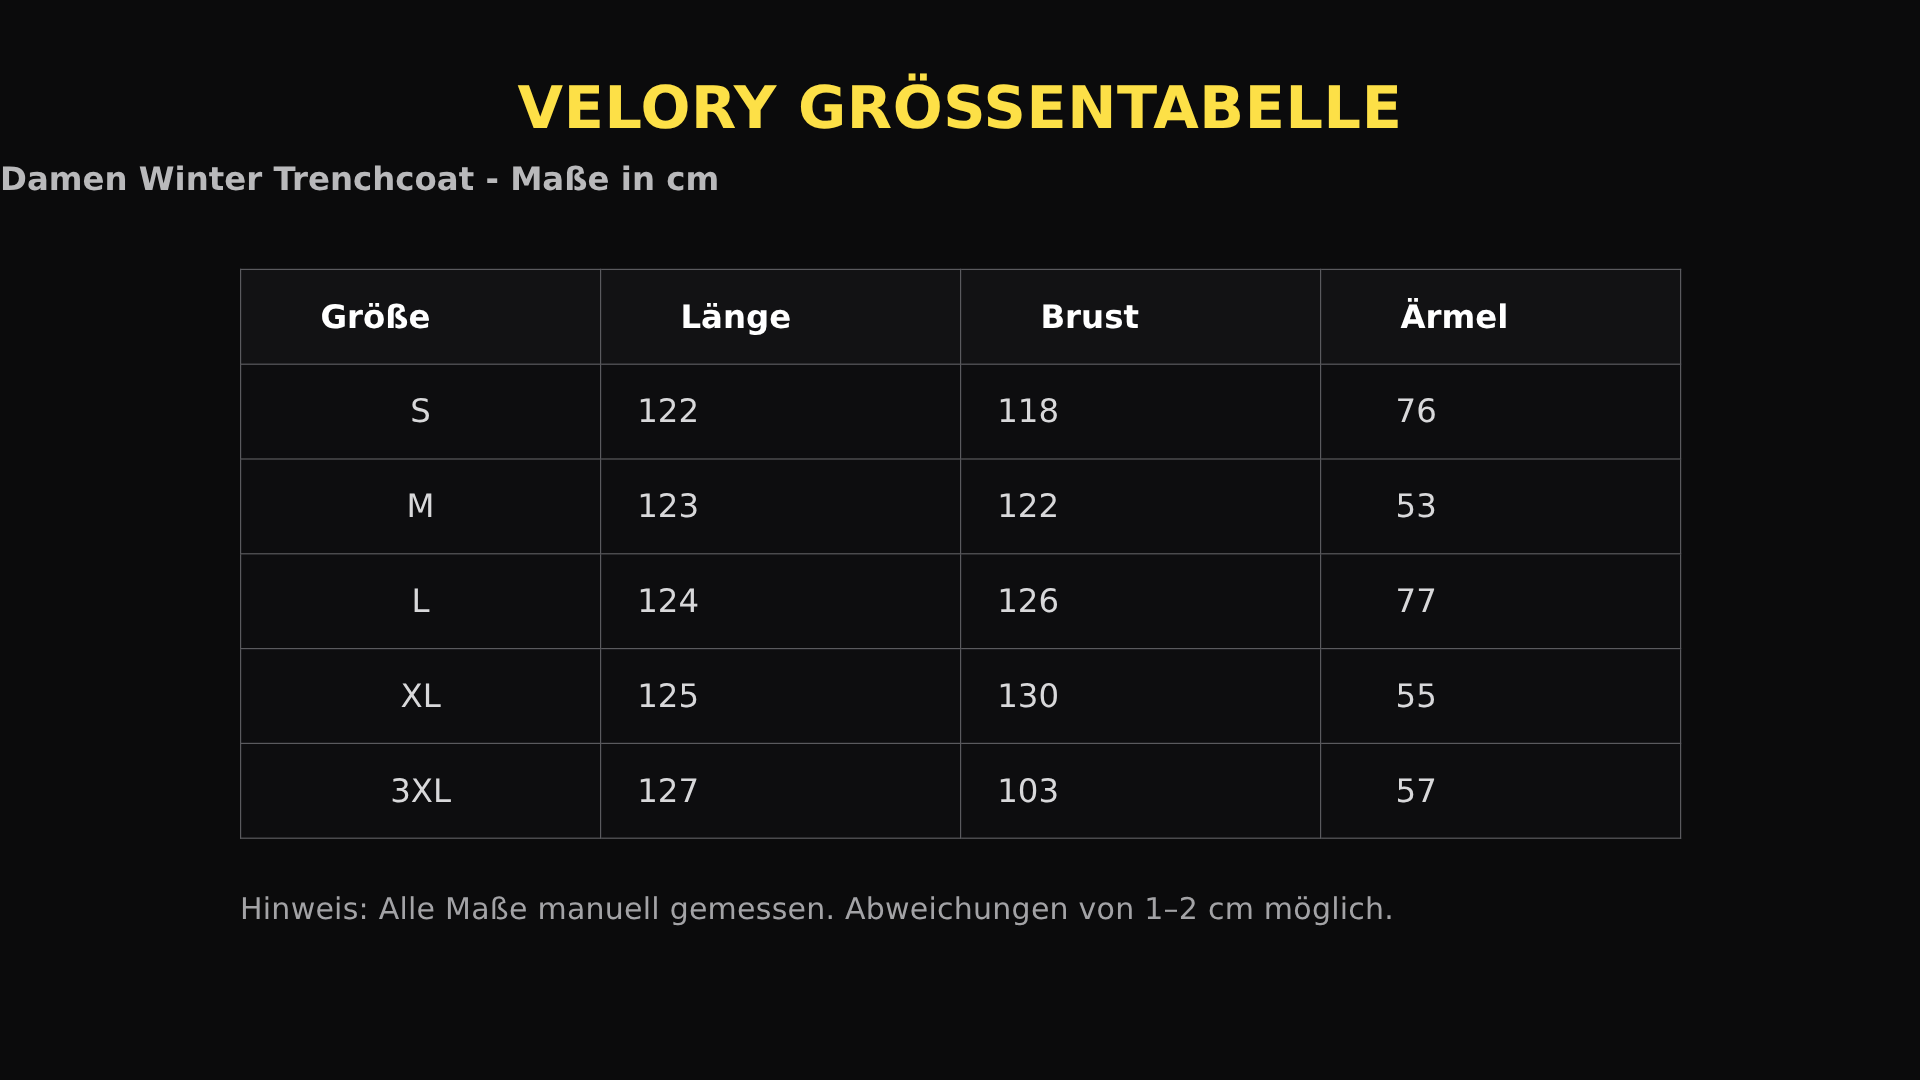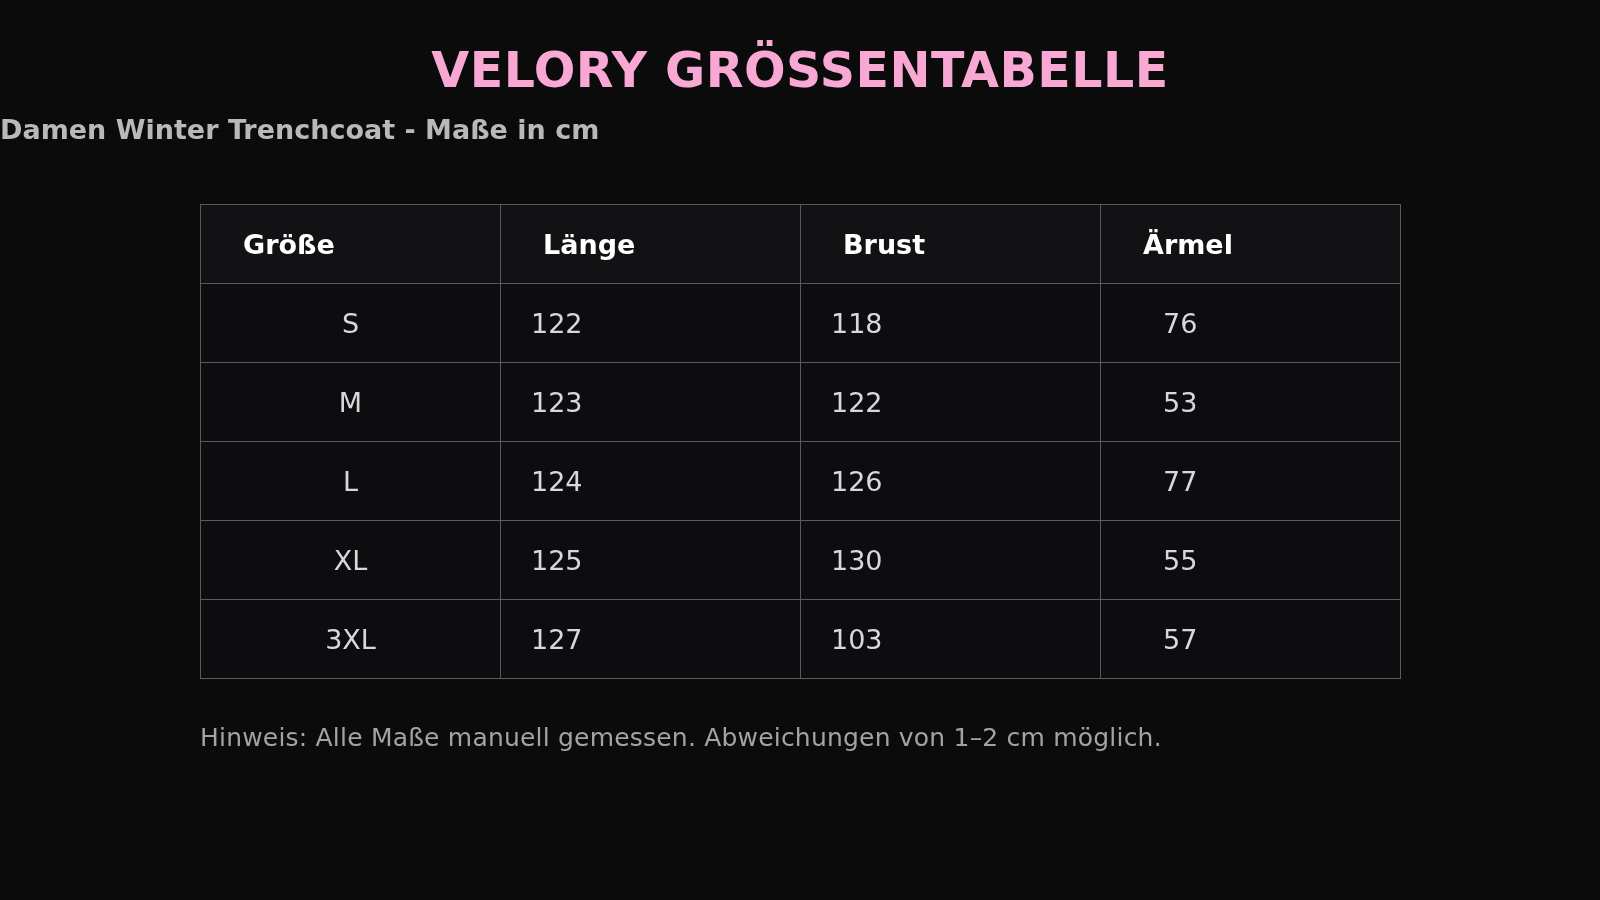--- a/index.html
+++ b/index.html
@@ -19,23 +19,23 @@
     width: 1600px;
     height: 900px;
     background: #0b0b0c;
     box-sizing: border-box;
   }
   .title {
     text-align: center;
     font-size: 49px;
     font-weight: bold;
     letter-spacing: 0.5px;
-    color: #f9a8d4;
+    color: #fde047;
     margin: 0;
-    padding-top: 44px;
+    padding-top: 64px;
     line-height: 1.1;
   }
   .subtitle {
     text-align: left;
     font-size: 27px;
     font-weight: bold;
     color: #b9b9bb;
     margin: 0;
     padding-top: 16px;
     line-height: 1.2;
@@ -54,21 +54,21 @@
   table.size-table td {
     border: 1px solid #5a5a5e;
     height: 79px;
     box-sizing: border-box;
   }
   table.size-table th {
     font-size: 27px;
     font-weight: bold;
     color: #ffffff;
     text-align: left;
-    padding-left: 42px;
+    padding-left: 66px;
     background: #121214;
   }
   table.size-table th.col-groesse { width: 300px; }
   table.size-table th.col-laenge  { width: 300px; }
   table.size-table th.col-brust   { width: 300px; }
   table.size-table th.col-aermel  { width: 300px; }
   table.size-table td {
     font-size: 27px;
     color: #d8d8da;
     background: #0d0d0f;

